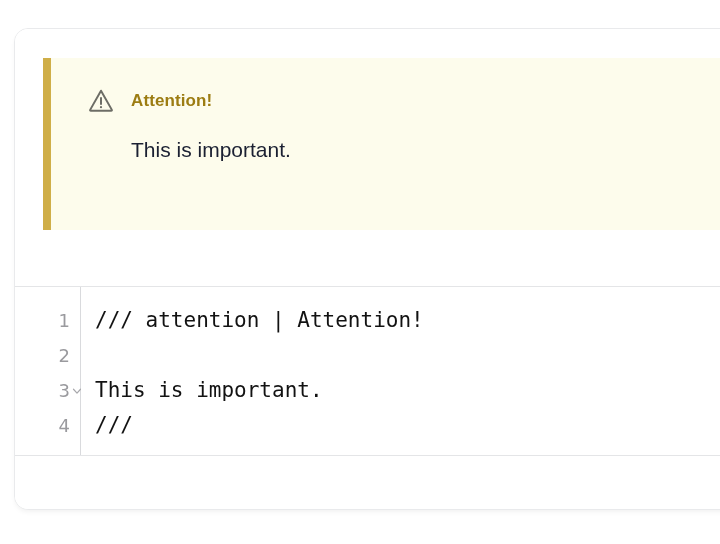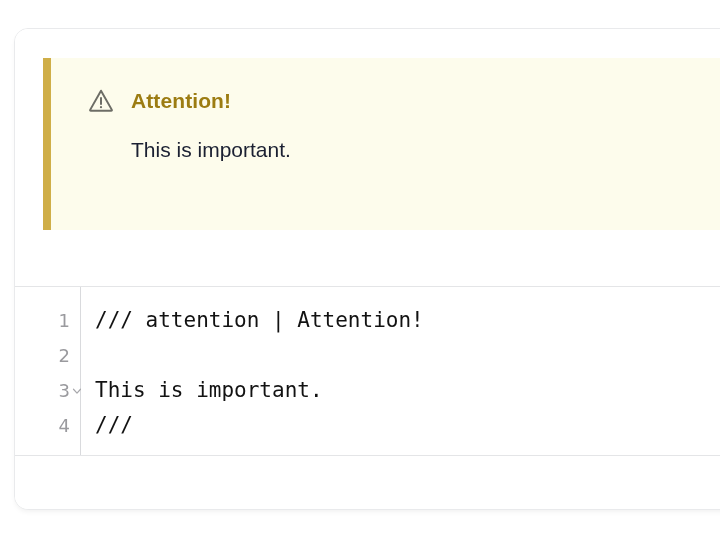--- a/index.html
+++ b/index.html
@@ -84,21 +84,21 @@
 
   .warn-icon {
     width: 28px;
     height: 28px;
     flex: 0 0 28px;
     display: block;
   }
 
   .callout-title {
     font-family: "Liberation Sans", sans-serif;
-    font-size: 21px;
+    font-size: 17px;
     font-weight: bold;
     color: #9c7c12;
     letter-spacing: 0.1px;
     line-height: 28px;
     white-space: nowrap;
   }
 
   .callout-text {
     margin-top: 20px;
     margin-left: 44px;

